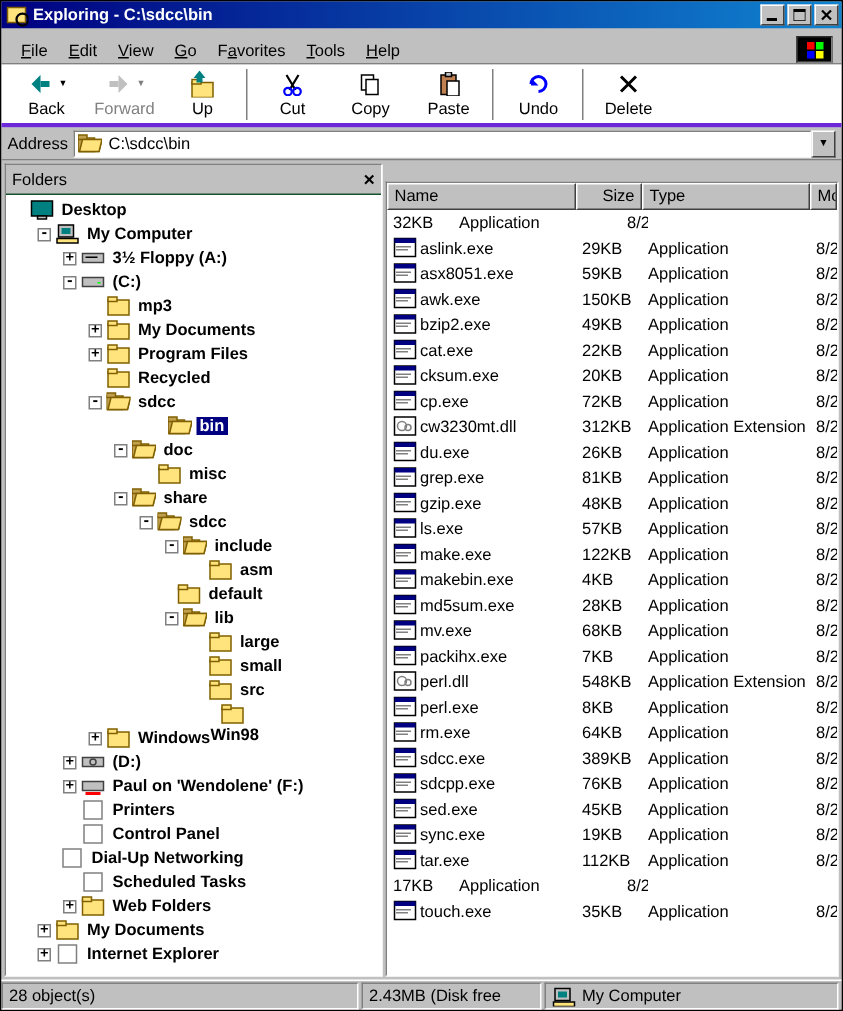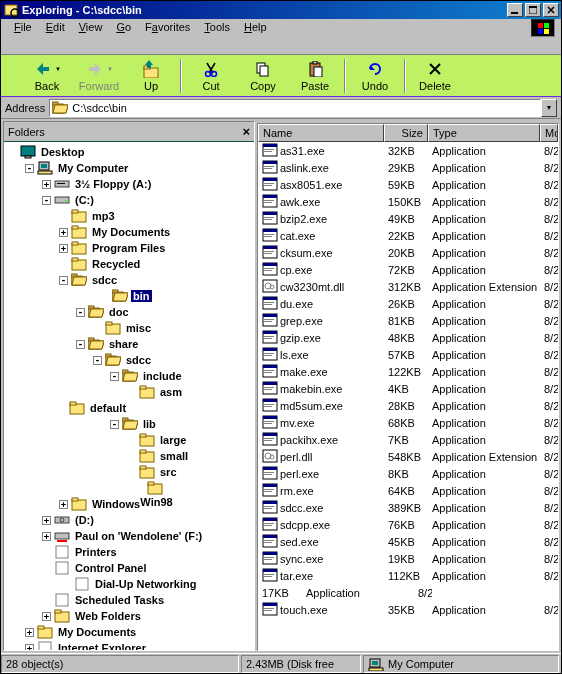--- a/index.html
+++ b/index.html
@@ -6,45 +6,45 @@
 body { background: #c0c0c0; width: 562px; height: 674px; overflow: hidden; }
 .window { width: 562px; height: 674px; border: 1px solid #000; display: flex; flex-direction: column; }
 
 
 .titlebar { background: linear-gradient(to right, #000080, #1084d0); color: #fff; display: flex; align-items: center; height: 18px; padding: 0 2px; }
 .titlebar .icon { width: 16px; height: 16px; margin-right: 3px; }
 .titlebar .title { flex: 1; font-weight: bold; font-size: 11px; }
 .titlebar .sysbtn { width: 16px; height: 14px; background: #c0c0c0; border: 1px solid; border-color: #fff #404040 #404040 #fff; margin-left: 2px; display: flex; align-items: center; justify-content: center; cursor: pointer; font-family: Arial; font-size: 9px; font-weight: bold; color: #000; }
 
 
-.menubar { background: #c0c0c0; display: flex; align-items: flex-start; height: 36px; padding: 0 6px; border-bottom: 1px solid #808080; }
+.menubar { background: #c0c0c0; display: flex; align-items: flex-end; height: 24px; padding: 0 6px; border-bottom: 1px solid #808080; }
 .menubar .menuitem { padding: 2px 7px; cursor: pointer; color: #000; }
 .menubar .menuitem u { text-decoration: underline; }
 .menubar-logo { margin-left: auto; width: 24px; height: 18px; background: #000; display: flex; align-items: center; justify-content: center; border: 1px inset #808080; }
 
 
-.toolbar { background: #bef264; display: flex; align-items: center; height: 42px; padding: 0 20px; border-bottom: 1px solid #6d28d9; }
+.toolbar { background: #ffffff; display: flex; align-items: center; height: 42px; padding: 0 4px; border-bottom: 3px solid #6d28d9; }
 .toolbtn { display: flex; flex-direction: column; align-items: center; width: 52px; height: 40px; justify-content: center; cursor: pointer; color: #000; }
 .toolbtn.disabled { color: #808080; }
 .toolbtn .ticon { height: 20px; display: flex; align-items: center; justify-content: center; }
 .toolbtn .tlabel { font-size: 11px; margin-top: 1px; }
 .toolsep { width: 2px; height: 34px; border-left: 1px solid #808080; border-right: 1px solid #fff; margin: 0 3px; }
 .dropdown-arrow { font-size: 6px; color: #000; margin-left: 2px; }
 
 
 .addressbar { background: #c0c0c0; display: flex; align-items: center; height: 22px; padding: 0 4px; border-bottom: 1px solid #808080; }
 .addressbar .albl { margin-right: 4px; }
 .addressbar .afield { flex: 1; background: #fff; border: 1px solid; border-color: #808080 #fff #fff #808080; height: 18px; display: flex; align-items: center; padding: 4px 2px; }
 .addressbar .afield .aicon { width: 16px; height: 16px; margin-right: 4px; }
 .addressbar .dropbtn { width: 16px; height: 18px; background: #c0c0c0; border: 1px solid; border-color: #fff #404040 #404040 #fff; display: flex; align-items: center; justify-content: center; cursor: pointer; }
 
 
 .panes { flex: 1; display: flex; background: #c0c0c0; overflow: hidden; }
 .leftpane { width: 258px; display: flex; flex-direction: column; border: 1px solid; border-color: #808080 #fff #fff #808080; margin: 2px 1px 2px 2px; background: #fff; }
-.rightpane { flex: 1; display: flex; flex-direction: column; border: 1px solid; border-color: #808080 #fff #fff #808080; margin: 4px 2px 2px 1px; background: #fff; }
+.rightpane { flex: 1; display: flex; flex-direction: column; border: 1px solid; border-color: #808080 #fff #fff #808080; margin: 14px 2px 2px 1px; background: #fff; }
 .panehdr { background: #c0c0c0; height: 20px; display: flex; align-items: center; padding: 0 4px; border-bottom: 1px solid #14532d; color: #000; }
 .panehdr .closebtn { margin-left: auto; cursor: pointer; font-weight: bold; font-size: 13px; }
 
 
 .tree { flex: 1; overflow: auto; padding: 2px 0; font-weight: bold; }
 .treerow { display: flex; align-items: center; height: 16px; white-space: nowrap; cursor: pointer; color: #000; }
 .treerow .expander { width: 9px; height: 9px; border: 1px solid #808080; background: #fff; display: flex; align-items: center; justify-content: center; font-size: 9px; line-height: 7px; margin-right: 3px; color: #000; font-family: monospace; flex-shrink: 0; }
 .treerow .noexp { width: 12px; flex-shrink: 0; }
 .treerow .ticon { width: 16px; height: 16px; margin-right: 3px; flex-shrink: 0; }
 .treerow .tlbl { padding: 0 2px; }
@@ -380,21 +380,21 @@
             </svg>
             <span class="tlbl">include</span>
           </div>
           <div class="treerow" style="padding-left: 123px;">
             <span class="noexp"></span>
             <svg class="ticon">
               <use href="#ico-folder-closed"></use>
             </svg>
             <span class="tlbl">asm</span>
           </div>
-          <div class="treerow" style="padding-left: 53px;">
+          <div class="treerow" style="padding-left: 102px;">
             <span class="noexp"></span>
             <svg class="ticon">
               <use href="#ico-folder-closed"></use>
             </svg>
             <span class="tlbl">default</span>
           </div>
           <div class="treerow" style="padding-left: 106px;">
             <span class="expander">-</span>
             <svg class="ticon">
               <use href="#ico-folder-open"></use>
@@ -457,21 +457,21 @@
             </svg>
             <span class="tlbl">Printers</span>
           </div>
           <div class="treerow" style="padding-left: 38px;">
             <span class="noexp"></span>
             <svg class="ticon">
               <use href="#ico-generic"></use>
             </svg>
             <span class="tlbl">Control Panel</span>
           </div>
-          <div class="treerow" style="padding-left: 38px; margin-left: 20px;">
+          <div class="treerow" style="padding-left: 24px;">
             <span class="noexp"></span>
             <svg class="ticon">
               <use href="#ico-generic"></use>
             </svg>
             <span class="tlbl">Dial-Up Networking</span>
           </div>
           <div class="treerow" style="padding-left: 38px;">
             <span class="noexp"></span>
             <svg class="ticon">
               <use href="#ico-generic"></use>
@@ -503,26 +503,20 @@
     </div>
     <div class="rightpane">
       <div class="listhdr">
         <div class="col c-name">Name</div>
         <div class="col c-size" style="justify-content:flex-end">Size</div>
         <div class="col c-type">Type</div>
         <div class="col c-mod">Mo</div>
       </div>
       <div class="listbody" id="filelist">
           <div class="listrow">
-            <div class="cell c-name">
-              <svg class="licon">
-                <use href="#ico-exe"></use>
-              </svg>
-              <span>as31.exe</span>
-            </div>
             <div class="cell c-size">32KB</div>
             <div class="cell c-type">Application</div>
             <div class="cell c-mod">8/2</div>
           </div>
           <div class="listrow">
             <div class="cell c-name">
               <svg class="licon">
                 <use href="#ico-exe"></use>
               </svg>
               <span>aslink.exe</span>

